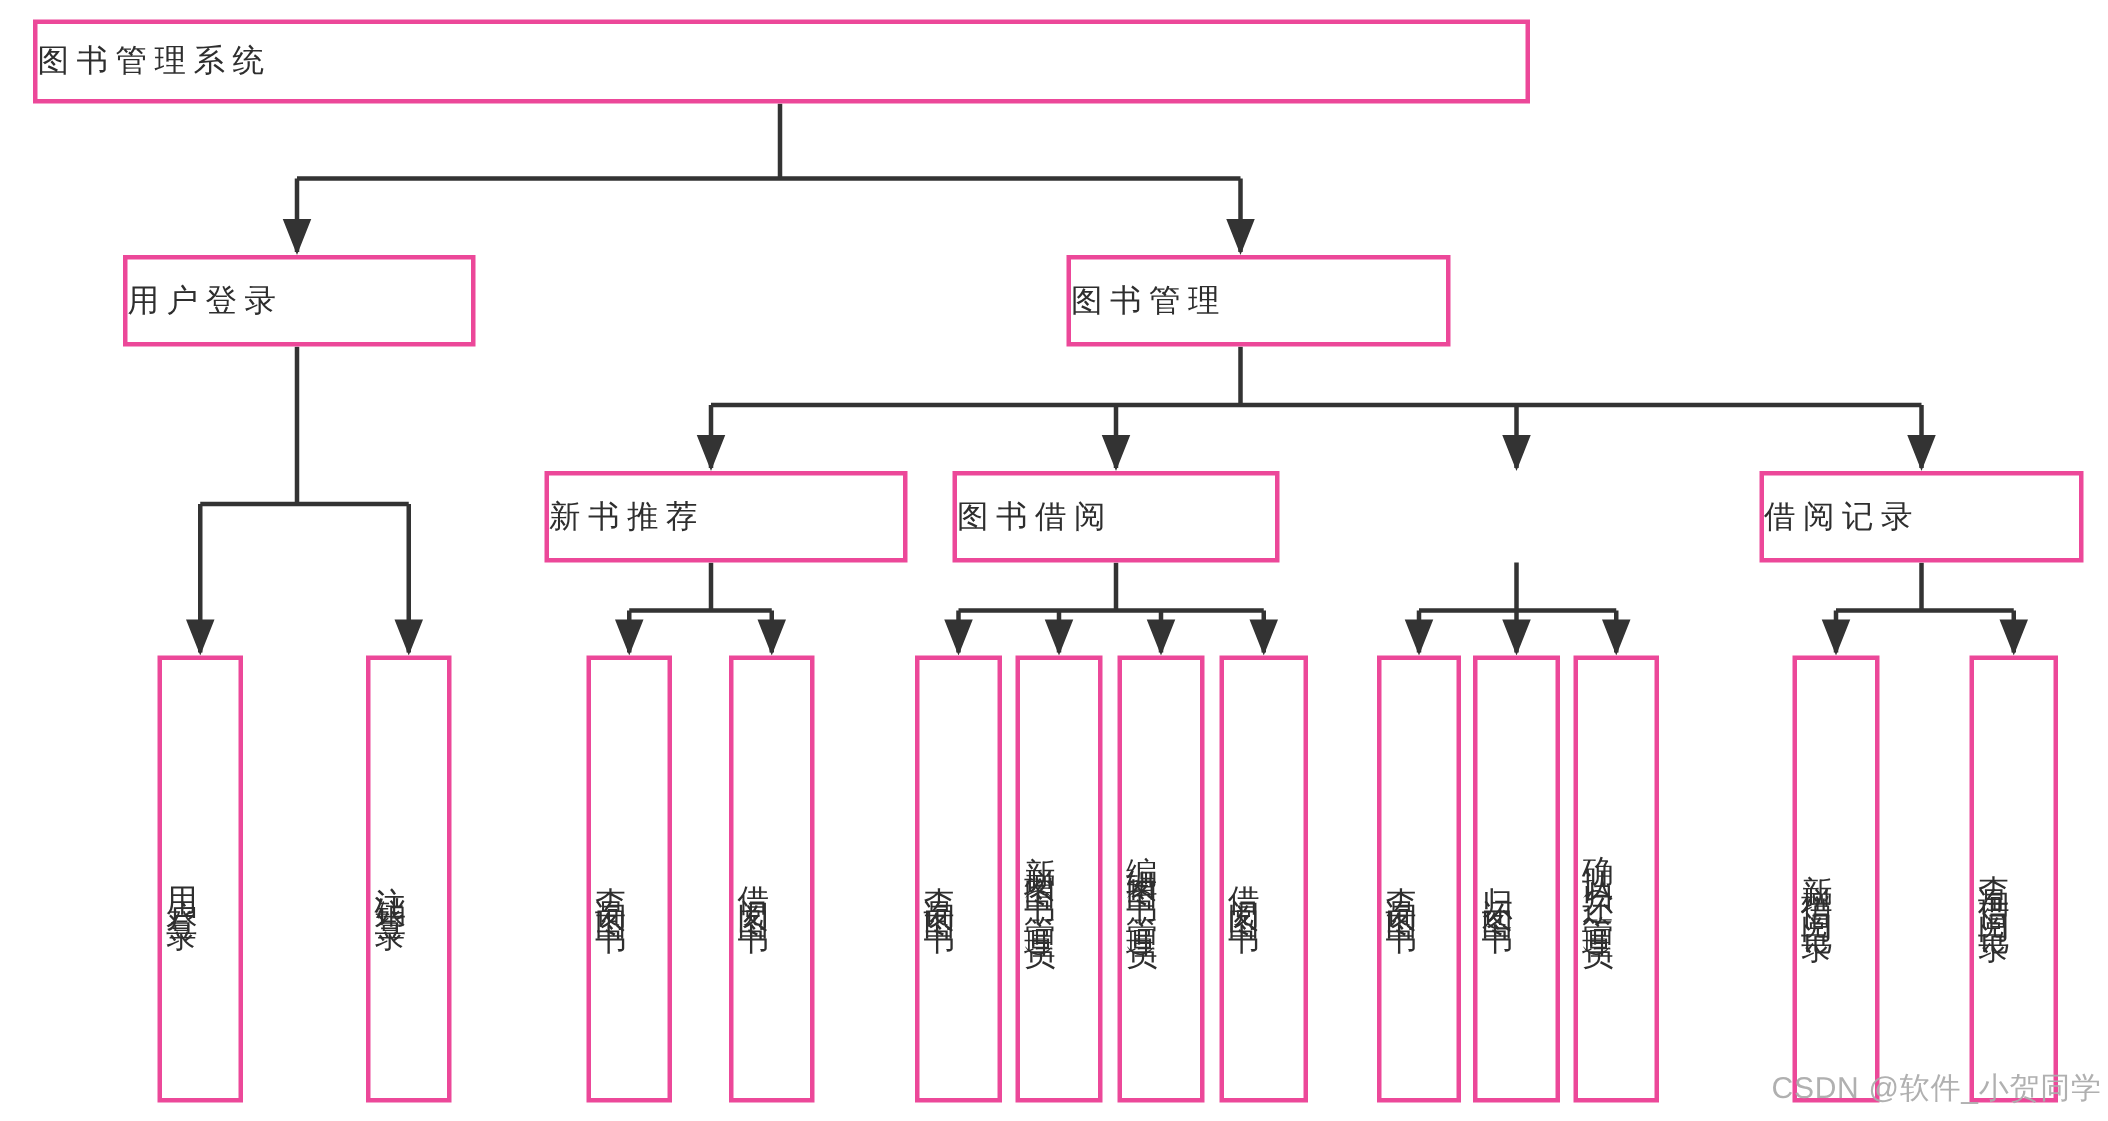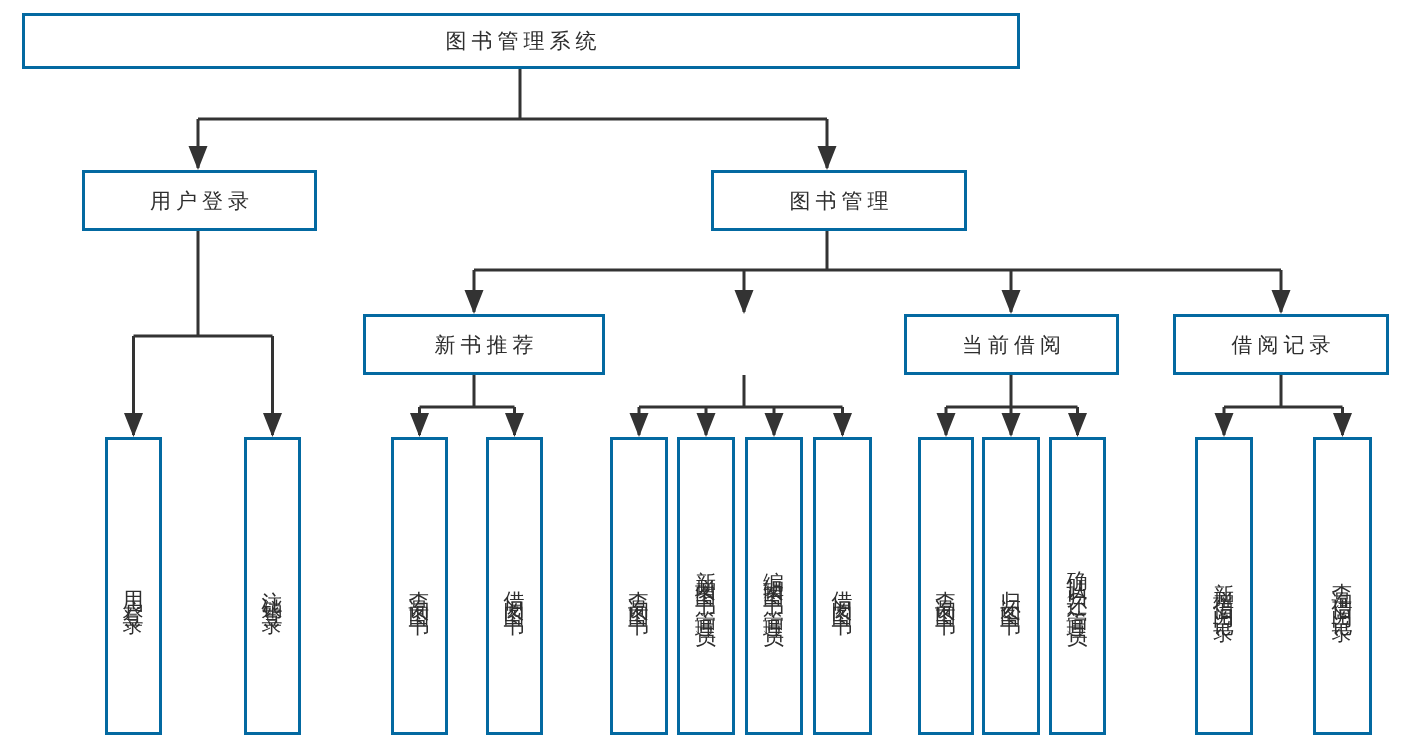--- a/index.html
+++ b/index.html
@@ -1,22 +1,22 @@
 <!DOCTYPE html>
 <html><head>
 <meta charset="utf-8">
 <style>
   html,body{margin:0;padding:0;background:#ffffff;}
   body{width:1405px;height:747px;position:relative;overflow:hidden;
        font-family:"Liberation Sans","DejaVu Sans",sans-serif;}
   .stage{position:absolute;left:0;top:0;width:1405px;height:747px;}
   svg.connectors{position:absolute;left:0;top:0;z-index:0;}
   .node{position:absolute;box-sizing:border-box;background:#ffffff;
-        border:3px solid #0369a1;display:flex;align-items:center;
-        justify-content:center;z-index:1;}
+        border:3px solid #ec4899;display:flex;align-items:center;
+        z-index:1;}
   .node span{color:#2e2e2e;font-size:21px;line-height:1.2;white-space:nowrap;}
   .node.h span{letter-spacing:5px;margin-right:-5px;}
   .node.v span{writing-mode:vertical-rl;text-orientation:mixed;
                letter-spacing:8px;margin-bottom:-8px;}
   .watermark{position:absolute;left:1181px;top:712px;z-index:5;
              font-size:20px;color:rgba(172,172,172,0.95);letter-spacing:0.5px;
              white-space:nowrap;}
 </style>
 </head>
 <body>
@@ -50,22 +50,22 @@
   <div class="node h" style="left:82px;top:170px;width:235px;height:61px">
     <span>用户登录</span>
   </div>
   <div class="node h" style="left:711px;top:170px;width:256px;height:61px">
     <span>图书管理</span>
   </div>
 
   <div class="node h" style="left:363px;top:314px;width:242px;height:61px">
     <span>新书推荐</span>
   </div>
-  <div class="node h" style="left:904px;top:314px;width:215px;height:61px">
-    <span>当前借阅</span>
+  <div class="node h" style="left:635px;top:314px;width:218px;height:61px">
+    <span>图书借阅</span>
   </div>
   <div class="node h" style="left:1173px;top:314px;width:216px;height:61px">
     <span>借阅记录</span>
   </div>
 
   <div class="node v" style="left:105px;top:437px;width:57px;height:298px">
     <span>用户登录</span>
   </div>
   <div class="node v" style="left:244px;top:437px;width:57px;height:298px">
     <span>注销登录</span>
@@ -101,13 +101,14 @@
     <span>确认归还（管理员）</span>
   </div>
 
   <div class="node v" style="left:1195px;top:437px;width:58px;height:298px">
     <span>新增借阅记录</span>
   </div>
   <div class="node v" style="left:1313px;top:437px;width:59px;height:298px">
     <span>查询借阅记录</span>
   </div>
 
+  <div class="watermark">CSDN @软件_小贺同学</div>
 </div>
 
 </body></html>

